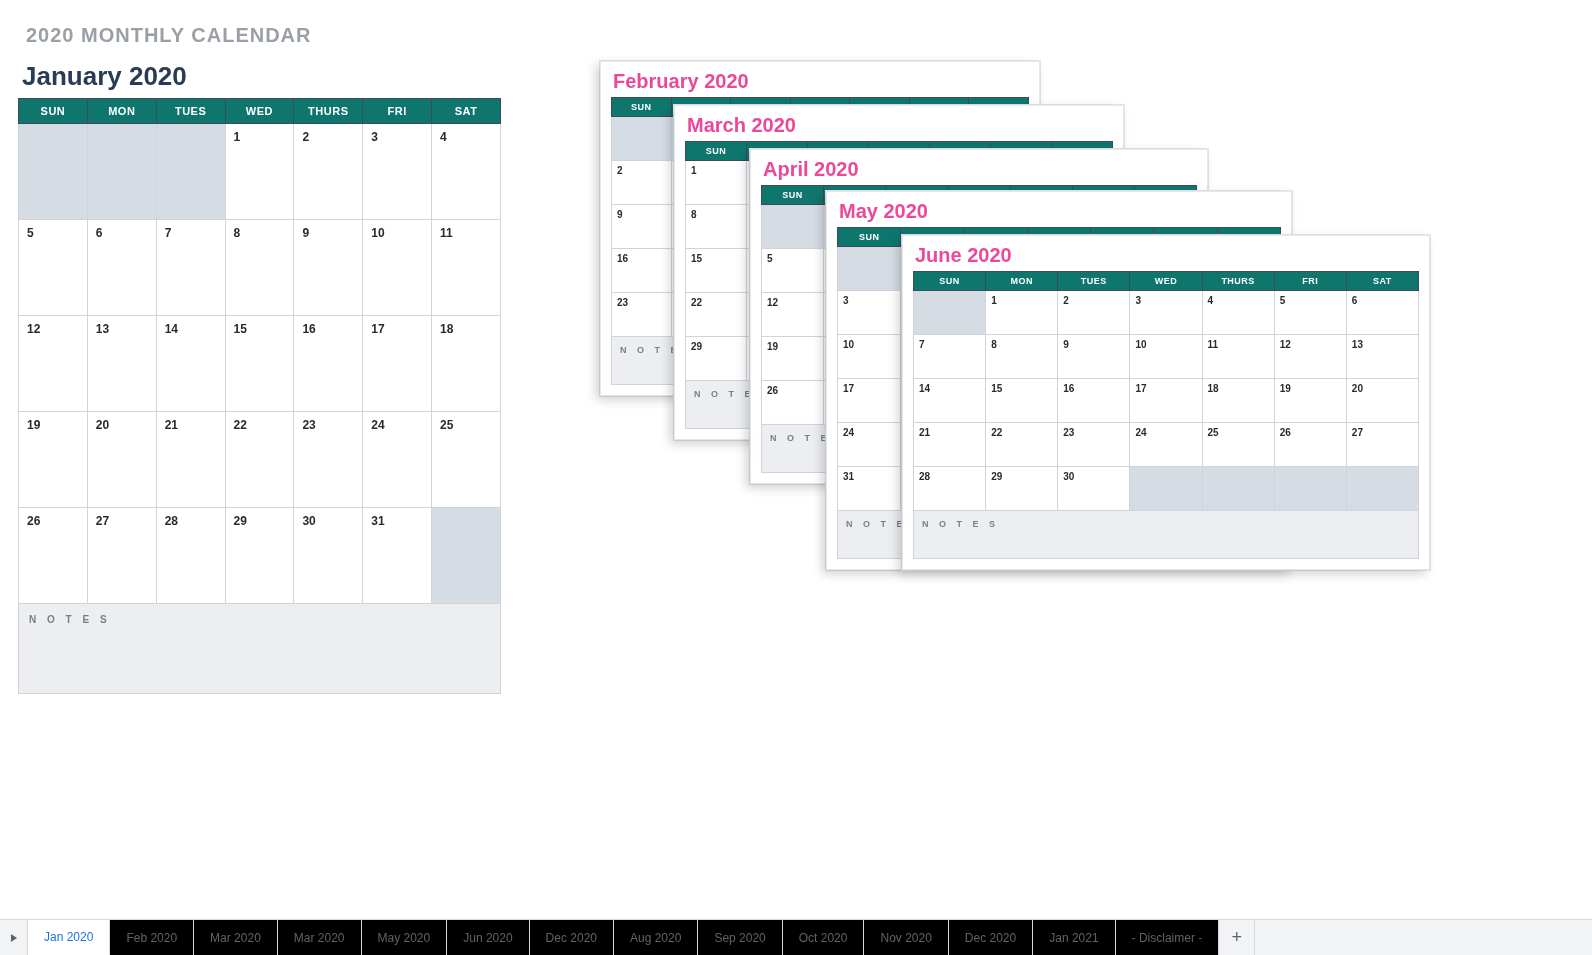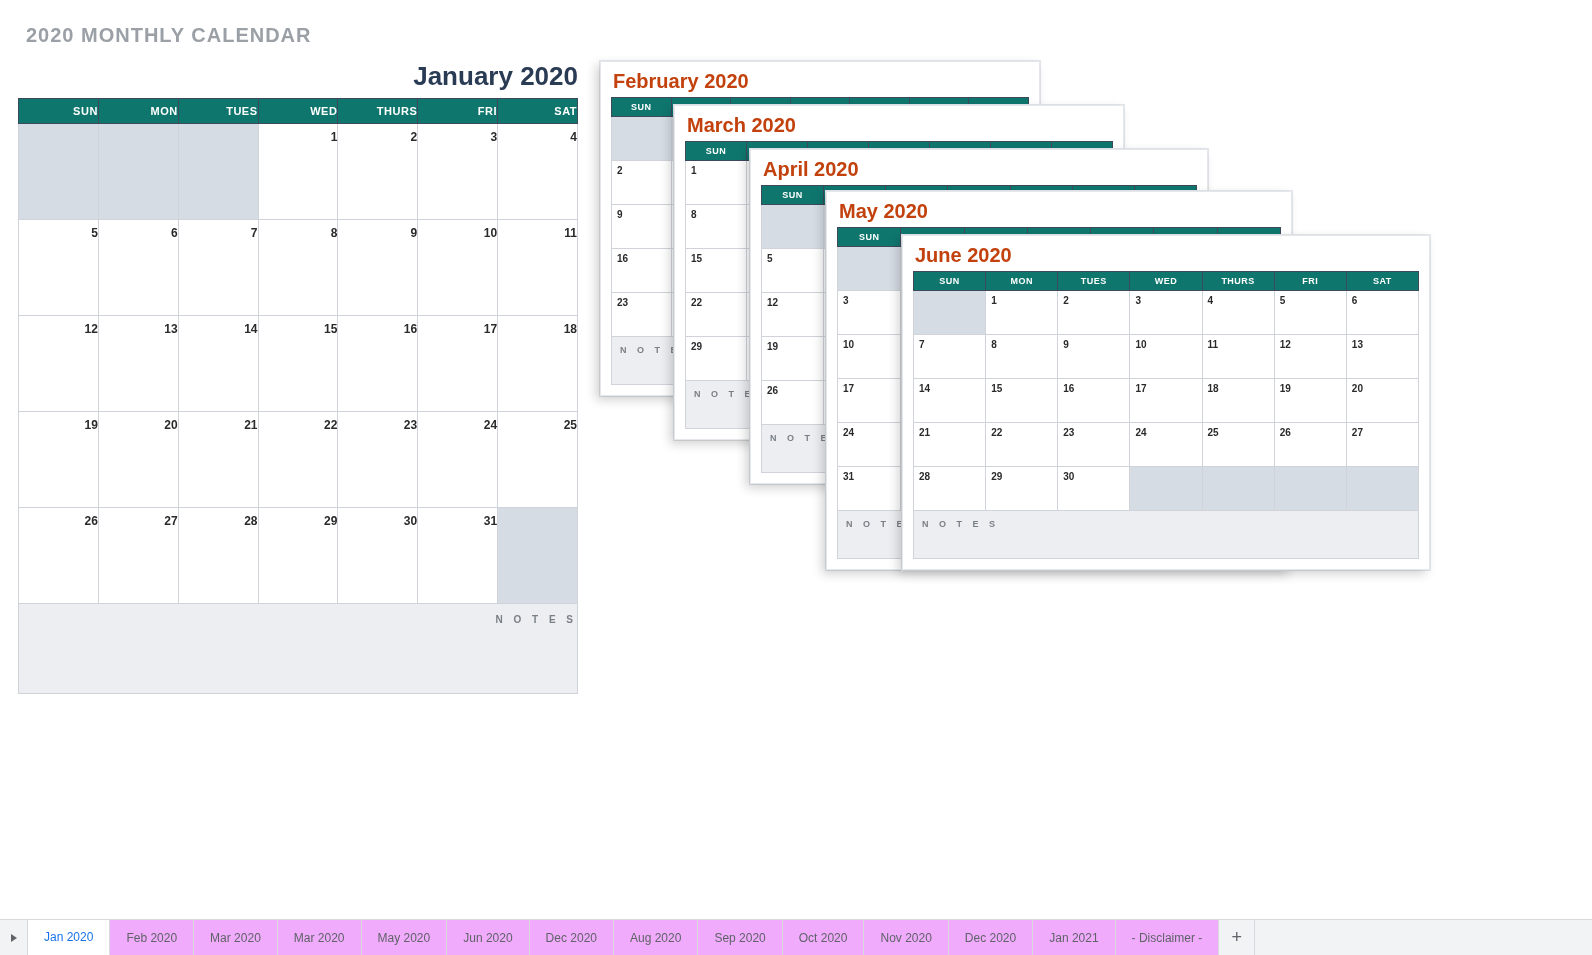--- a/index.html
+++ b/index.html
@@ -17,23 +17,22 @@
     font-weight: 700;
     letter-spacing: 1px;
     padding: 24px 0 10px 26px;
   }
   .main-area { position: relative; }
 
   
   .cal-large {
     position: absolute;
     left: 18px; top: 0;
-    width: 560px;
+    width: 483px;
     background: #fff;
-    text-align: right;
   }
   .cal-large .month-title {
     color: #2a3b54;
     font-size: 26px;
     font-weight: 800;
     padding: 4px 0 6px 4px;
   }
   table.cal { border-collapse: collapse; width: 100%; table-layout: fixed; }
   .cal th {
     background: #0f766e;
@@ -72,21 +71,21 @@
   
   .stack { position: absolute; left: 600px; top: 4px; width: 960px; height: 760px; }
   .mini {
     position: absolute;
     background: #fff;
     border: 1px solid #e4e7eb;
     box-shadow: -4px 4px 10px rgba(0,0,0,.18), 0 0 0 1px #e4e7eb;
     padding: 8px 10px 10px 10px;
   }
   .mini .month-title {
-    color: #c2410c; font-size: 20px; font-weight: 800; padding: 0 0 4px 2px;
+    color: #ec4899; font-size: 20px; font-weight: 800; padding: 0 0 4px 2px;
   }
   .mini .cal th { font-size: 9px; padding: 4px 0; }
   .mini .cal td { height: 44px; font-size: 10px; padding: 4px 0 0 5px; font-weight:700; }
   .mini .notes { height: 48px; font-size: 9px; padding: 8px 0 0 8px; }
 
   
   .m0 { left: 0;   top: 0;   width: 440px; }
   .m1 { left: 74px; top: 44px; width: 450px; }
   .m2 { left: 150px; top: 88px; width: 458px; }
   .m3 { left: 226px; top: 130px; width: 466px; }
@@ -108,21 +107,21 @@
     width: 28px;
     display: flex; align-items: center; justify-content: center;
     border-right: 1px solid #d7d9dc;
     background: #f1f3f4;
   }
   .tabnav svg { fill: #5f6368; }
   .tab {
     padding: 0 16px;
     display: flex; align-items: center;
     border-right: 1px solid #d7d9dc;
-    background: #f0abfc;
+    background: #000000;
     cursor: pointer;
     white-space: nowrap;
   }
   .tab.active { background: #fff; color: #1a73e8; font-weight: 500; border-bottom: 2px solid #fff; margin-bottom:-1px;text-align:right; }
   .addtab {
     width: 36px;
     display:flex;align-items:center;justify-content:center;
     border-right:1px solid #d7d9dc;
     font-size: 18px; color:#5f6368; cursor:pointer;
   }

